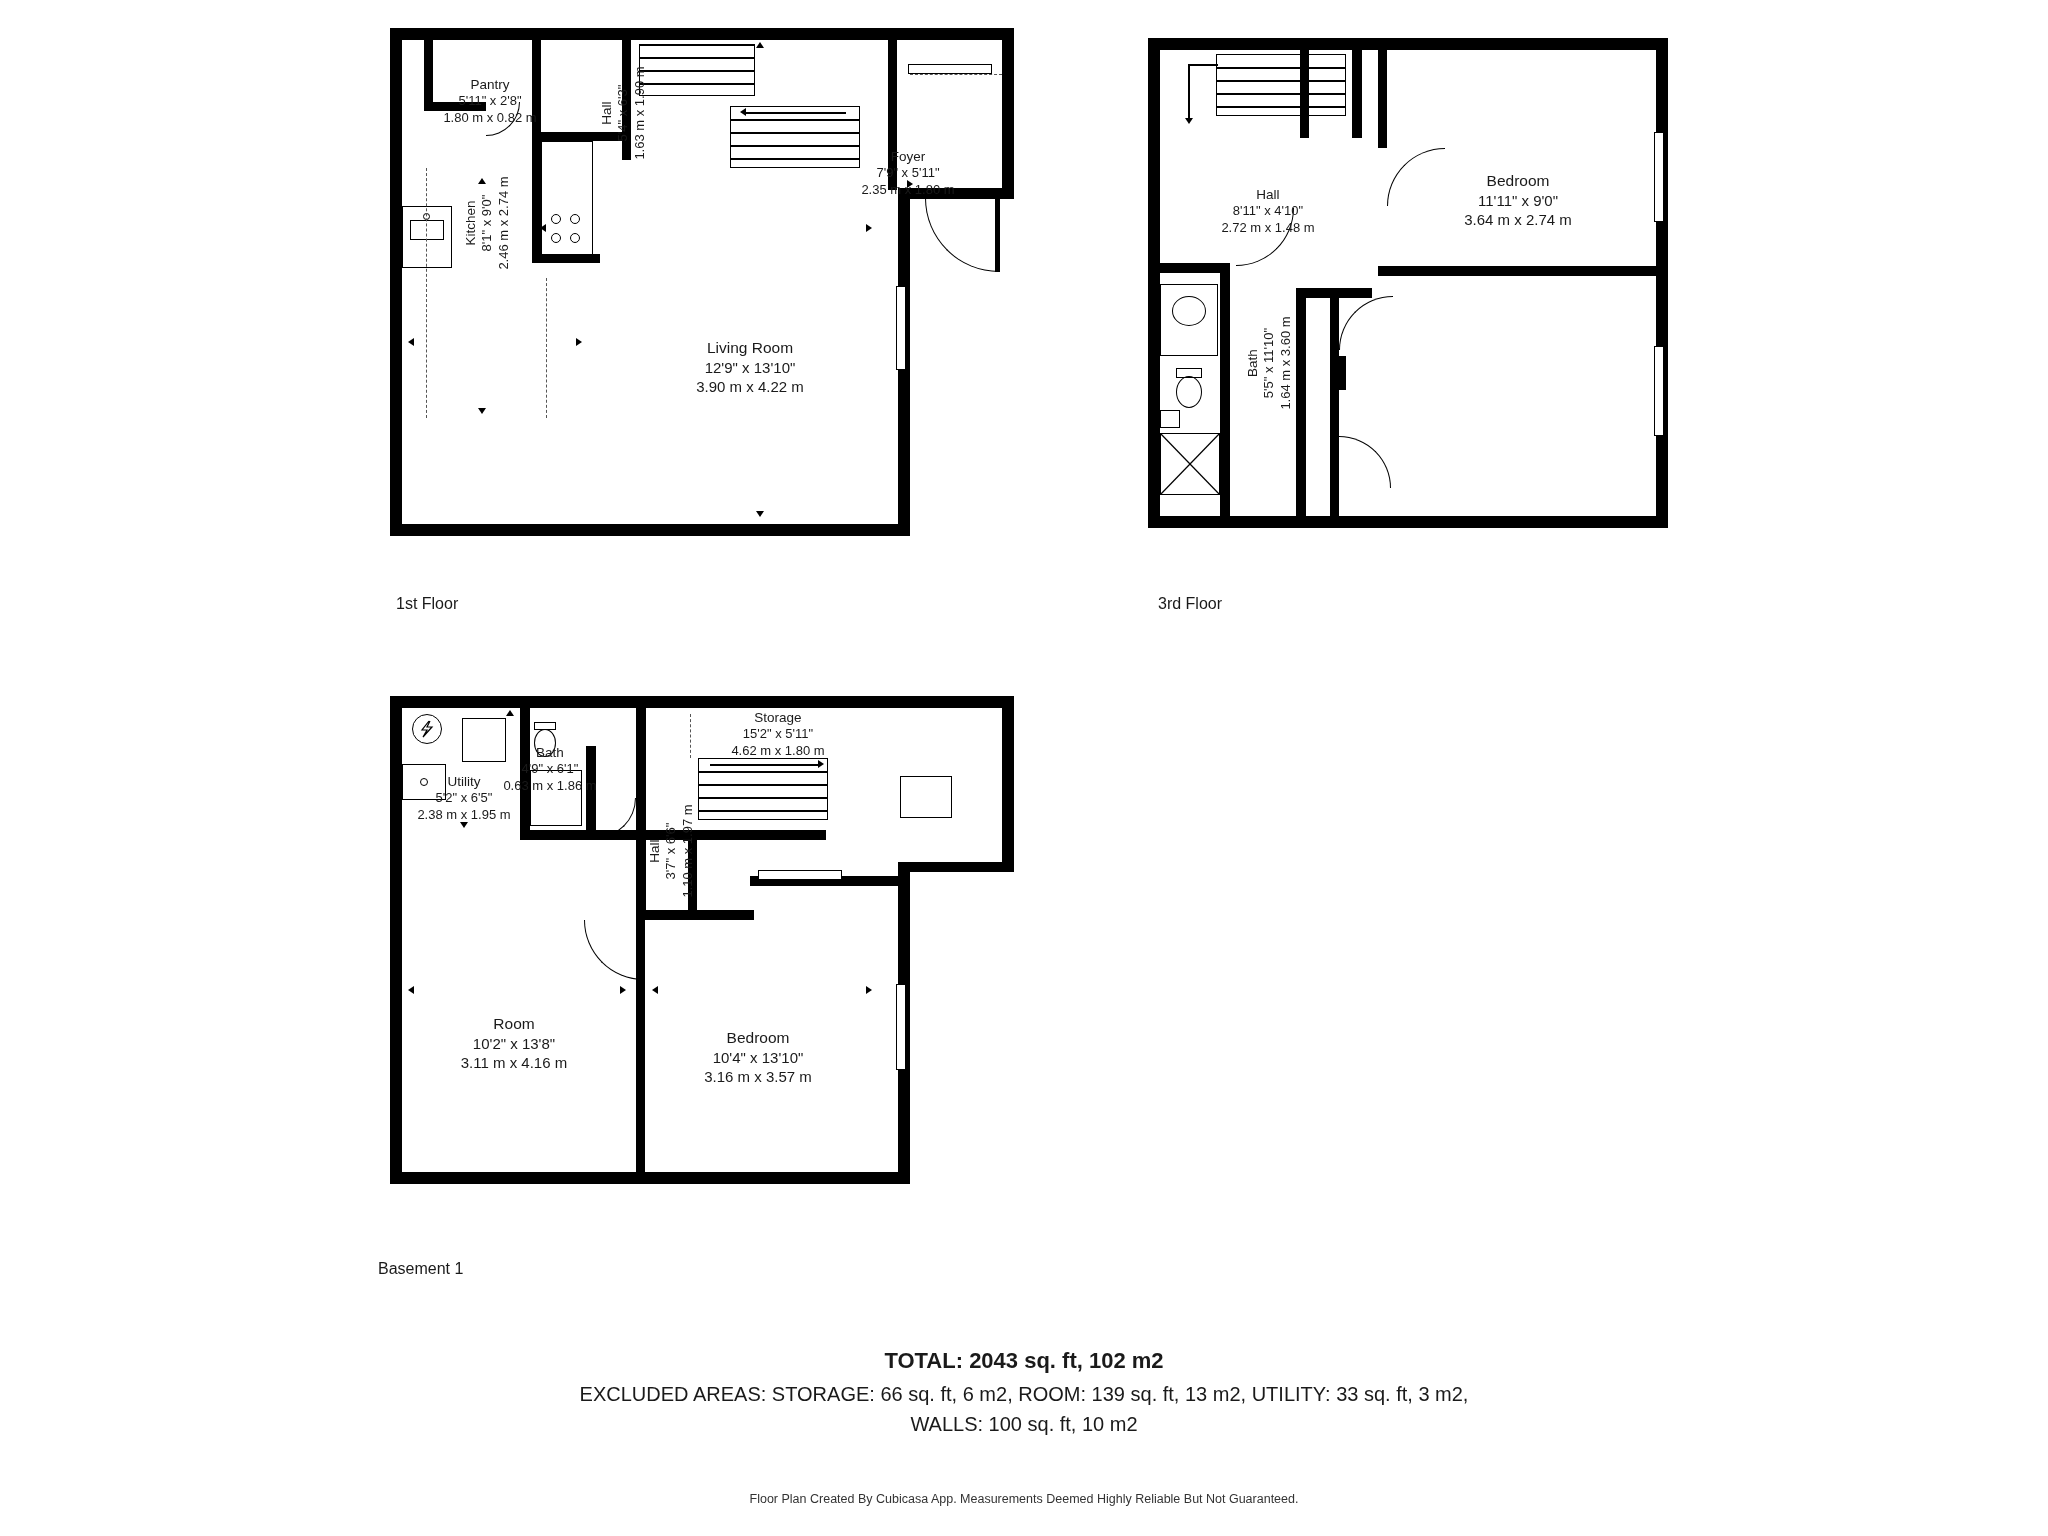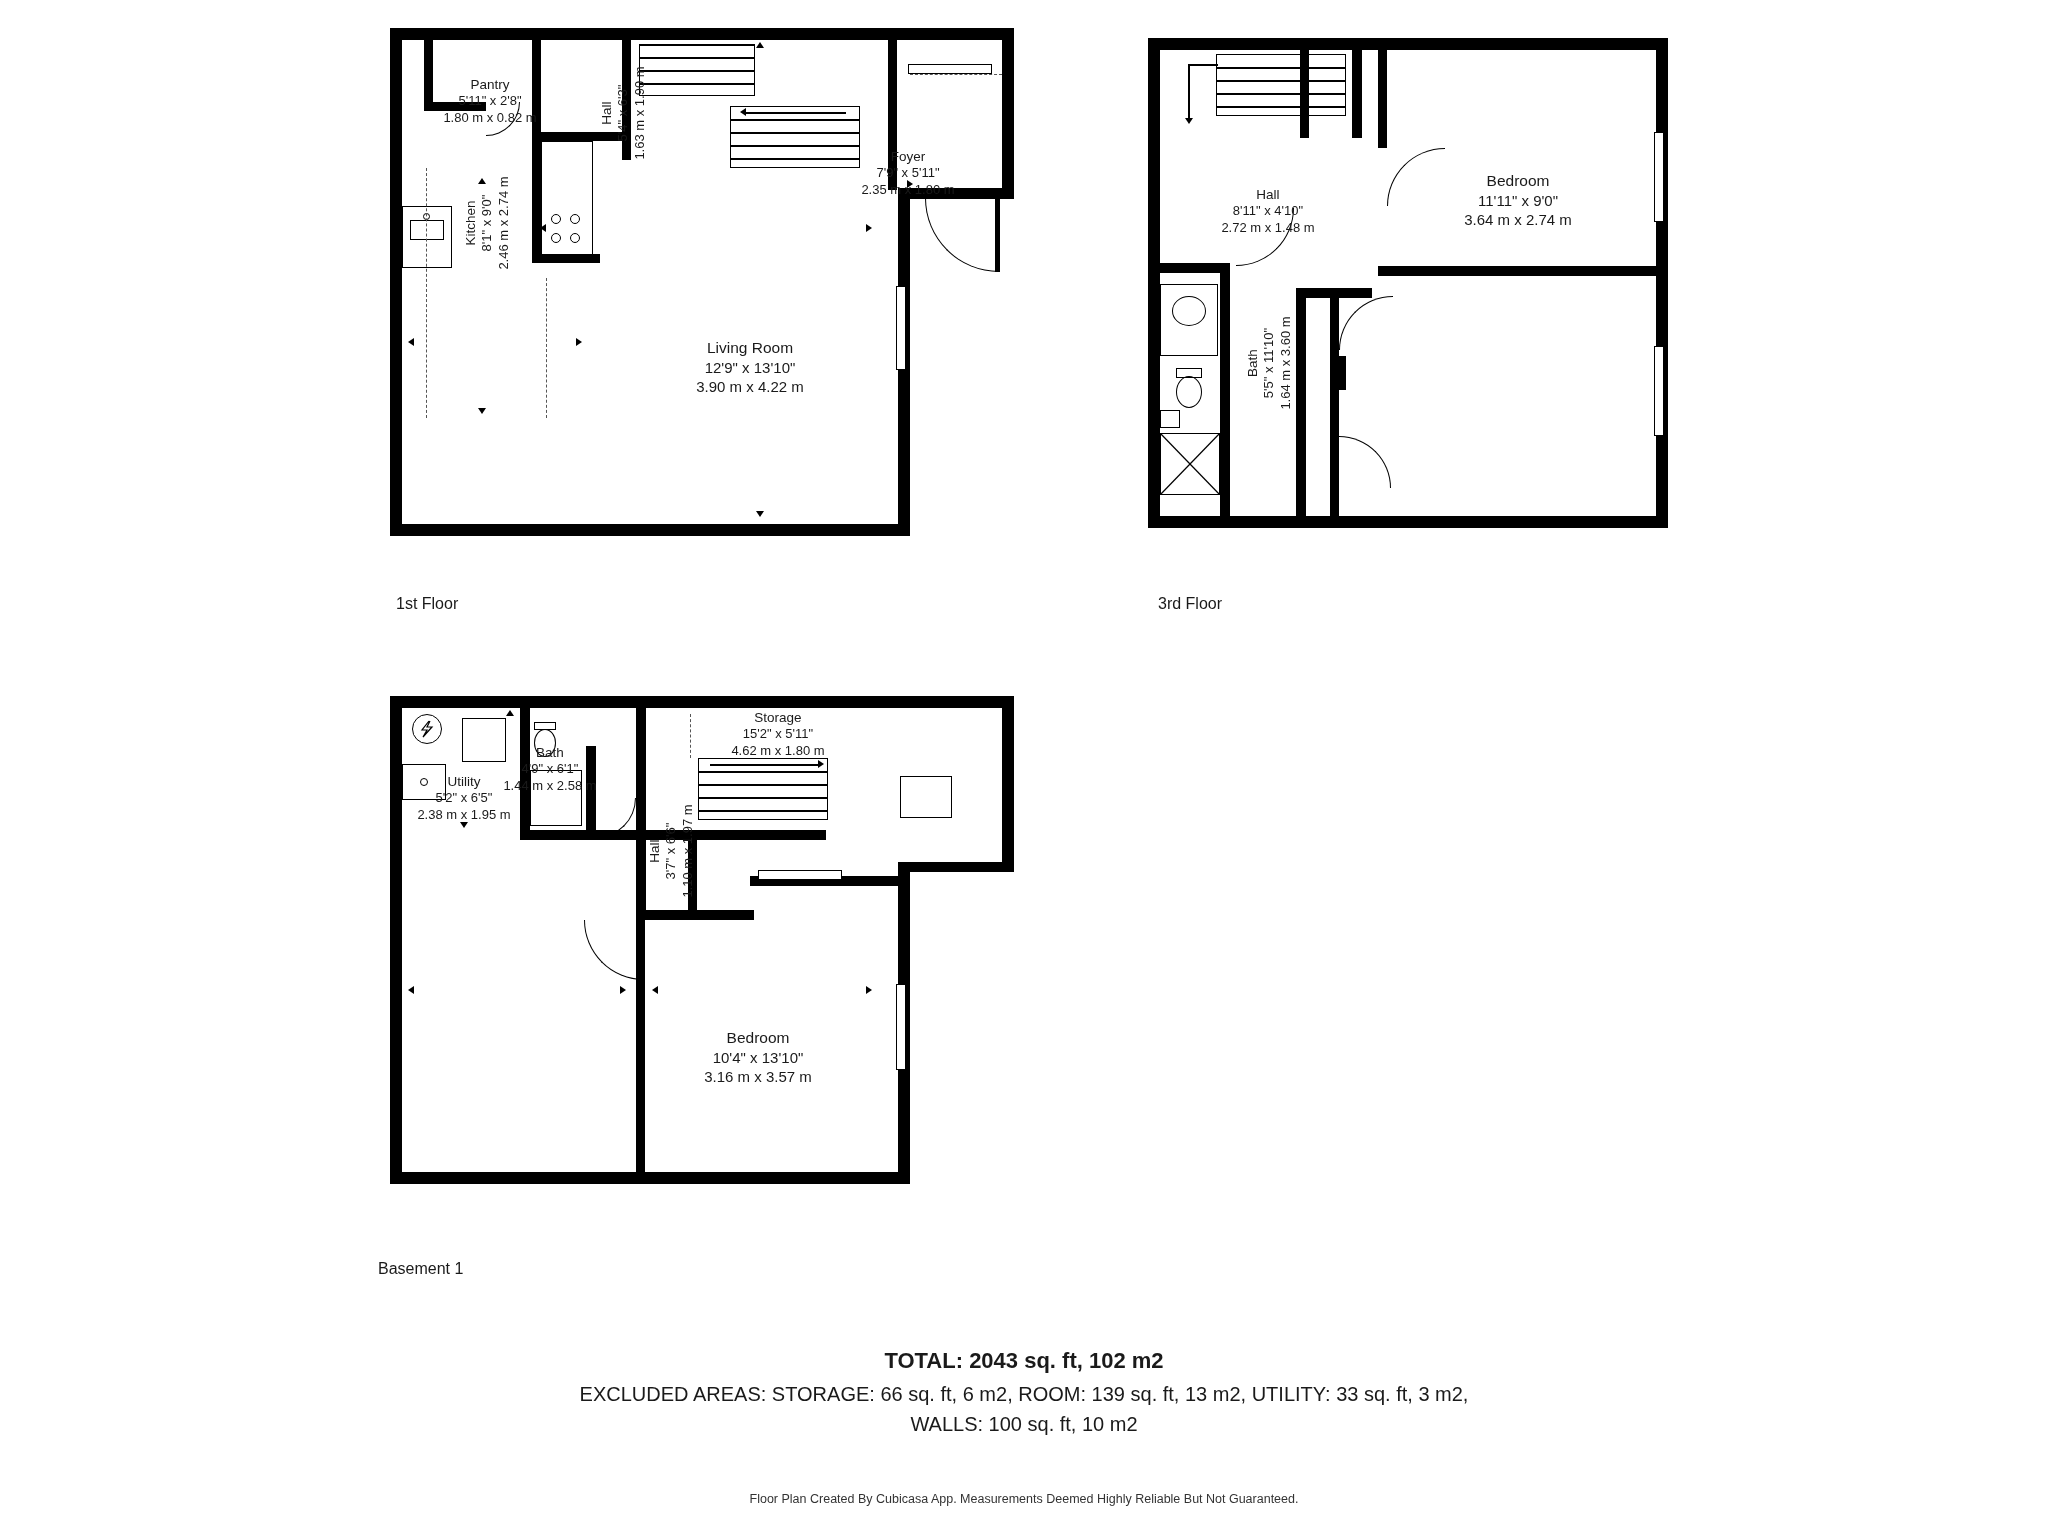--- a/index.html
+++ b/index.html
@@ -361,29 +361,34 @@
 
     <div class="room-label small" style="left:-16px; top:77px; width:180px;text-align:center;">
       <span class="nm">Utility</span>
       <span class="d1">5'2" x 6'5"</span>
       <span class="d2">2.38 m x 1.95 m</span>
     </div>
 
     <div class="room-label small" style="left:80px; top:48px; width:160px;">
       <span class="nm">Bath</span>
       <span class="d1">4'9" x 6'1"</span>
-      <span class="d2">1.44 m x 2.58 m</span>
+      <span class="d2">0.63 m x 1.86 m</span>
     </div>
 
     <div class="room-label small vert" style="left:256px; top:240px; width:170px;">
       <span class="nm">Hall</span>
       <span class="d1">3'7" x 6'6"</span>
       <span class="d2">1.10 m x 1.97 m</span>
     </div>
 
+    <div class="room-label" style="left:14px; top:318px; width:220px;">
+      <span class="nm">Room</span>
+      <span class="d1">10'2" x 13'8"</span>
+      <span class="d2">3.11 m x 4.16 m</span>
+    </div>
 
     <div class="room-label" style="left:258px; top:332px; width:220px;">
       <span class="nm">Bedroom</span>
       <span class="d1">10'4" x 13'10"</span>
       <span class="d2">3.16 m x 3.57 m</span>
     </div>
   </div>
 
   <div class="floor-caption" style="left:378px; top:1260px;">Basement 1</div>
 

